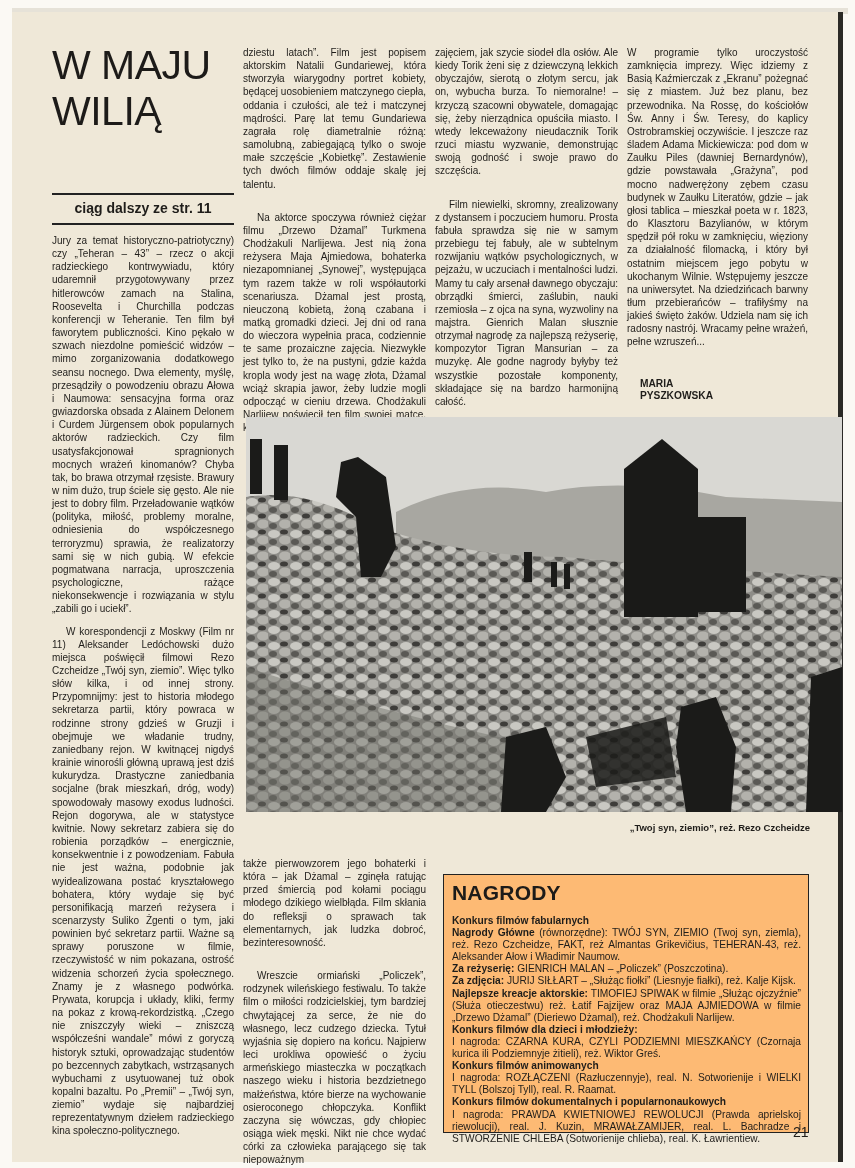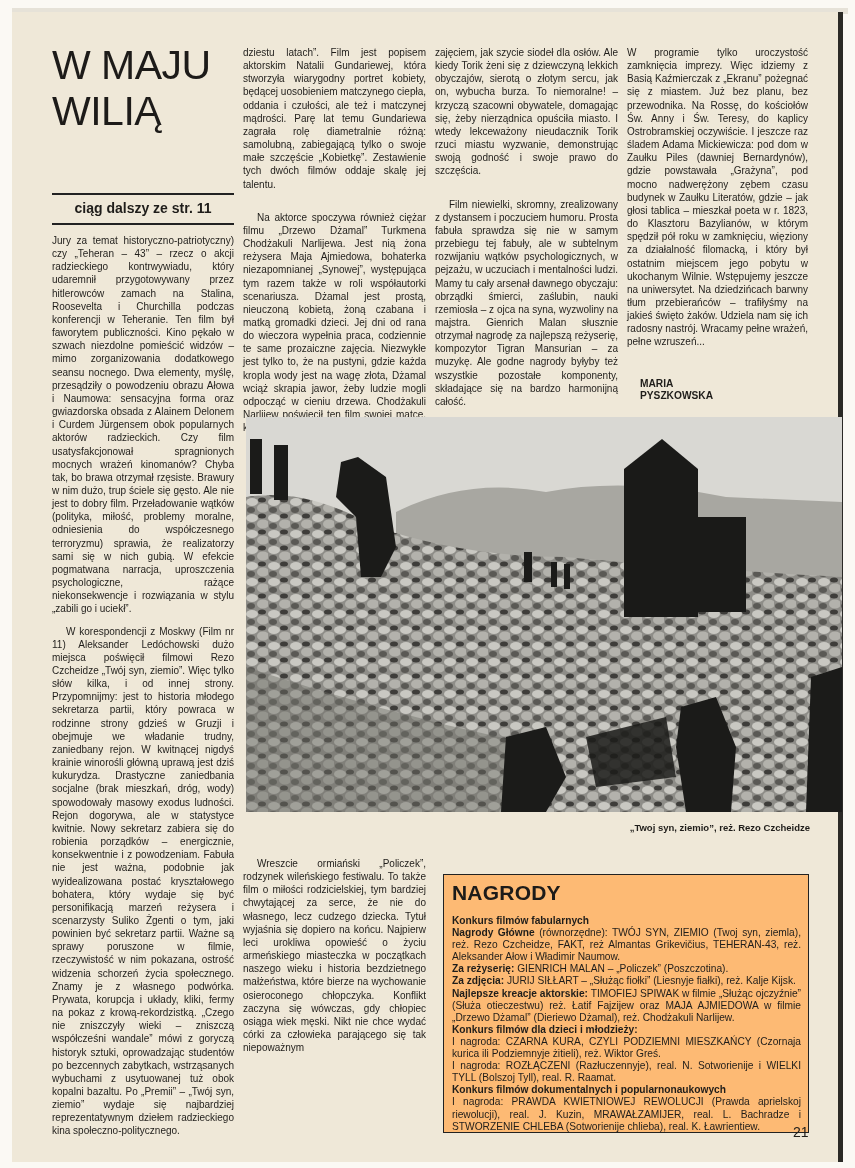--- a/index.html
+++ b/index.html
@@ -108,32 +108,34 @@
       <path d="M435 290 L470 280 L490 330 L485 395 L440 395 L430 330 Z"></path>
       <path d="M565 260 L596 250 L596 395 L560 395 Z"></path>
       <path d="M260 320 L300 310 L320 360 L300 395 L255 395 Z"></path>
       <path d="M340 320 L420 300 L430 360 L350 370 Z" opacity="0.85"></path>
     </g>
   </svg>
 </div>
 <div class="caption">„Twoj syn, ziemio”, reż. Rezo Czcheidze</div>
 
 <div class="col" style="left:243px; top:857px; width:183px;">
+  <p>także pierwowzorem jego bohaterki i która – jak Dżamal – zginęła ratując przed śmiercią pod kołami pociągu młodego dzikiego wielbłąda. Film skłania do refleksji o sprawach tak elementarnych, jak ludzka dobroć, bezinteresowność.</p>
   <p class="indent">Wreszcie ormiański „Policzek”, rodzynek wileńskiego festiwalu. To także film o miłości rodzicielskiej, tym bardziej chwytającej za serce, że nie do własnego, lecz cudzego dziecka. Tytuł wyjaśnia się dopiero na końcu. Najpierw leci urokliwa opowieść o życiu armeńskiego miasteczka w początkach naszego wieku i historia bezdzietnego małżeństwa, które bierze na wychowanie osieroconego chłopczyka. Konflikt zaczyna się wówczas, gdy chłopiec osiąga wiek męski. Nikt nie chce wydać córki za człowieka parającego się tak niepoważnym</p>
 </div>
 
 <div class="awards">
   <h2>NAGRODY</h2>
   <div class="body">
     <div><span class="b">Konkurs filmów fabularnych</span><span></span></div>
     <div><span class="b">Nagrody Główne</span><span> (równorzędne): TWÓJ SYN, ZIEMIO (Twoj syn, ziemla), reż. Rezo Czcheidze, FAKT, reż Almantas Grikevičius, TEHERAN-43, reż. Aleksander Ałow i Władimir Naumow.</span></div>
     <div><span class="b">Za reżyserię:</span><span> GIENRICH MALAN – „Policzek” (Poszczotina).</span></div>
     <div><span class="b">Za zdjęcia:</span><span> JURIJ SIŁŁART – „Służąc fiołki” (Liesnyje fiałki), reż. Kalje Kijsk.</span></div>
     <div><span class="b">Najlepsze kreacje aktorskie:</span><span> TIMOFIEJ SPIWAK w filmie „Służąc ojczyźnie” (Służa otieczestwu) reż. Łatif Fajzijew oraz MAJA AJMIEDOWA w filmie „Drzewo Dżamal” (Dieriewo Dżamal), reż. Chodżakuli Narlijew.</span></div>
     <div><span class="b">Konkurs filmów dla dzieci i młodzieży:</span><span></span></div>
     <div><span class="b"></span><span>I nagroda: CZARNA KURA, CZYLI PODZIEMNI MIESZKAŃCY (Czornaja kurica ili Podziemnyje żitieli), reż. Wiktor Greś.</span></div>
+    <div><span class="b">Konkurs filmów animowanych</span><span></span></div>
     <div><span class="b"></span><span>I nagroda: ROZŁĄCZENI (Razłuczennyje), real. N. Sotworienije i WIELKI TYLL (Bolszoj Tyll), real. R. Raamat.</span></div>
     <div><span class="b">Konkurs filmów dokumentalnych i popularnonaukowych</span><span></span></div>
     <div><span class="b"></span><span>I nagroda: PRAWDA KWIETNIOWEJ REWOLUCJI (Prawda aprielskoj riewolucji), real. J. Kuzin, MRAWAŁZAMIJER, real. L. Bachradze i STWORZENIE CHLEBA (Sotworienije chlieba), real. K. Ławrientiew.</span></div>
   </div>
 </div>
 
 <div class="pagenum">21</div>
 
 </body></html>

